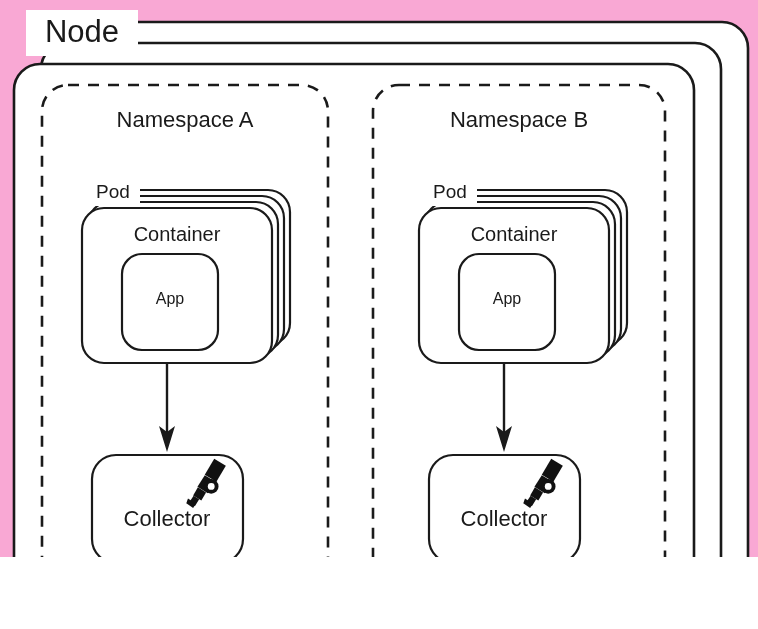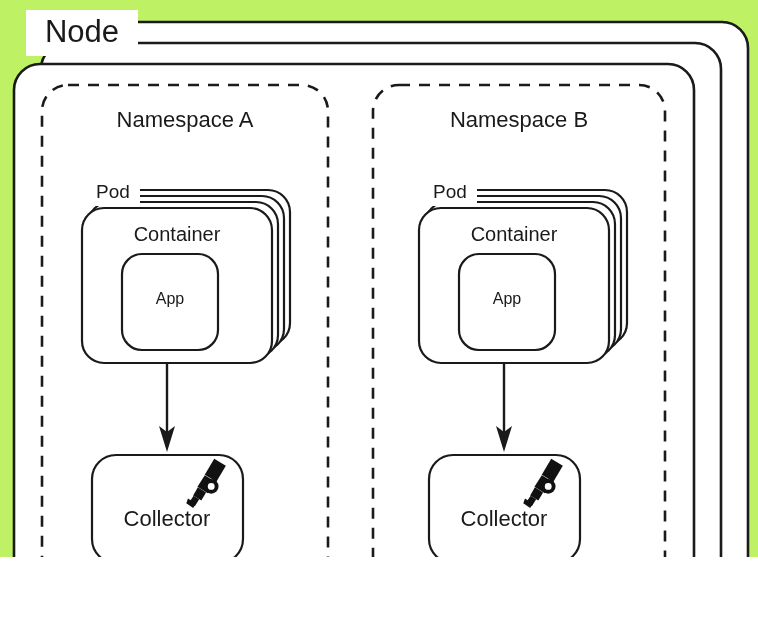--- a/index.html
+++ b/index.html
@@ -8,21 +8,21 @@
     padding: 0;
     background: #ffffff;
   }
   body {
     font-family: "Liberation Sans", sans-serif;
   }
   #diagram-root {
     position: relative;
     width: 758px;
     height: 557px;
-    background: #bef264;
+    background: #f9a8d4;
     overflow: hidden;
   }
   svg#diagram-svg {
     display: block;
     width: 758px;
     height: 629px;
   }
   .stroke-solid {
     fill: #ffffff;
     stroke: #1a1a1a;

